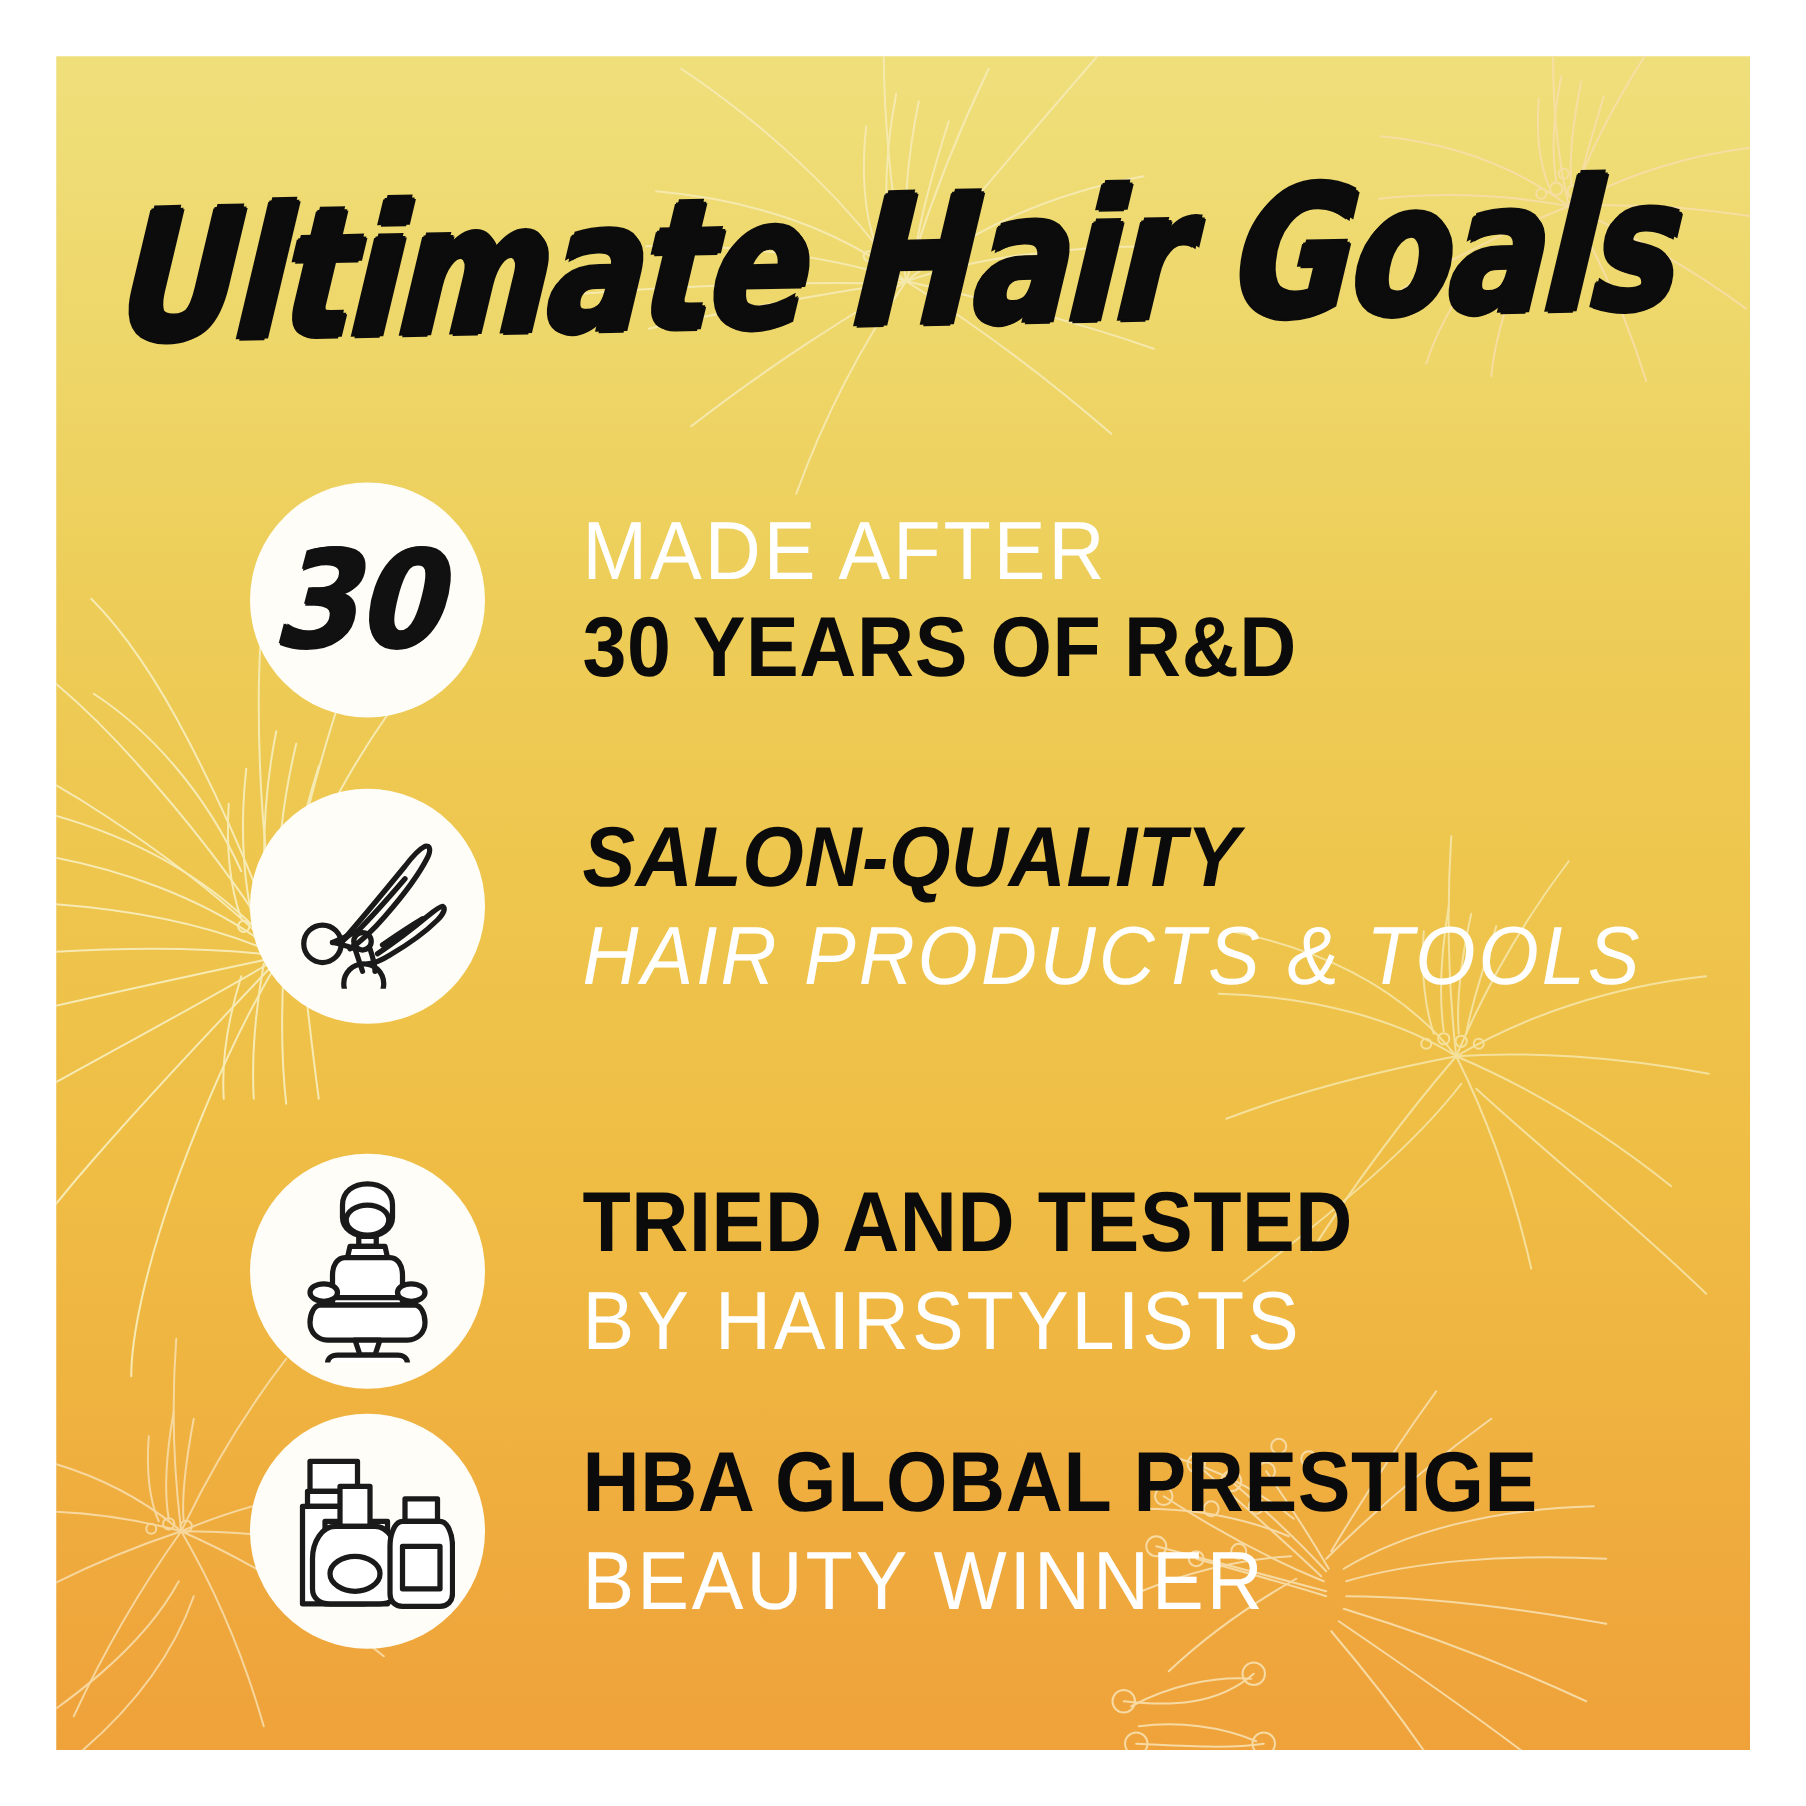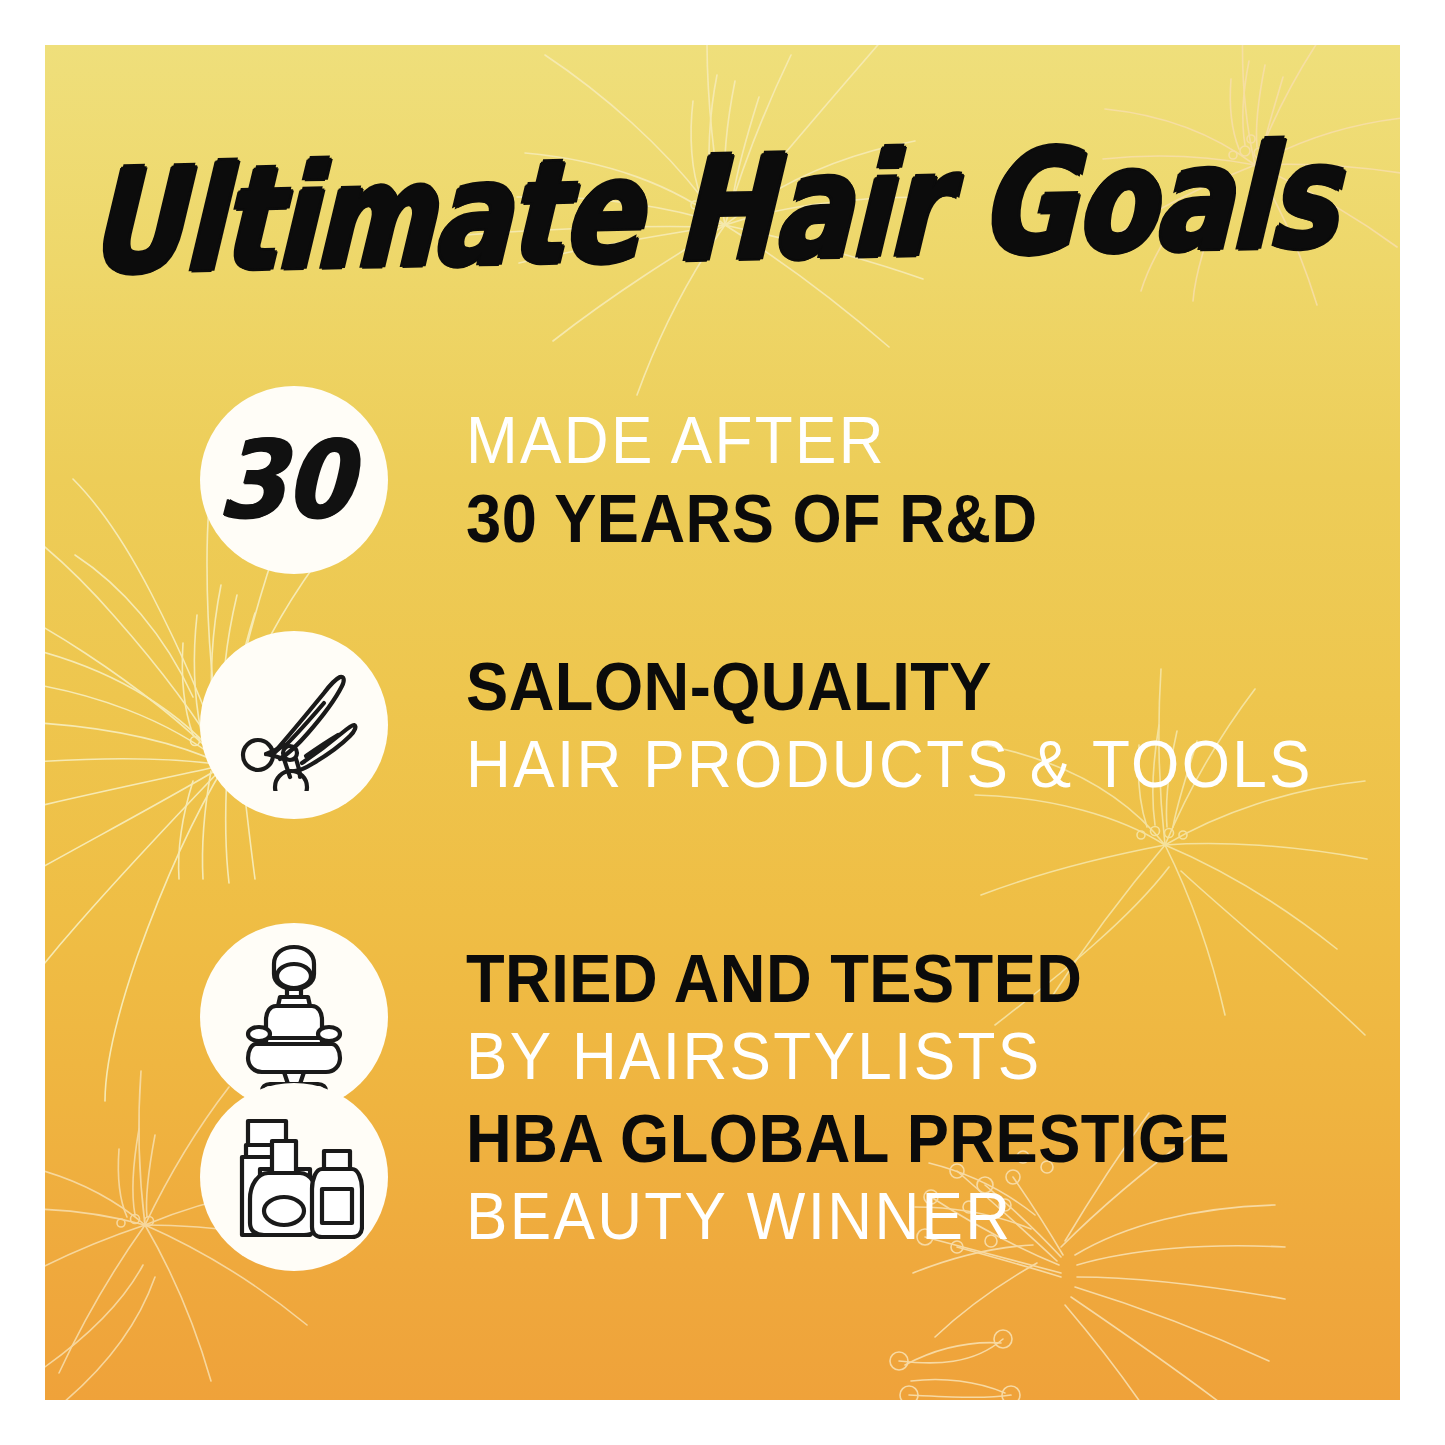--- a/index.html
+++ b/index.html
@@ -92,23 +92,23 @@
   
   .row {
     position: absolute;
     left: 155px;
     width: 1200px;
     height: 190px;
     display: flex;
     align-items: center;
   }
   #row-0 { top: 340px; }
-  #row-1 { top: 585px; }
+  #row-1 { top: 585px; font-style: italic; }
   #row-2 { top: 877px; }
-  #row-3 { top: 1037px; }
+  #row-3 { top: 1085px; }
 
   .badge {
     position: relative;
     flex: 0 0 auto;
     width: 188px;
     height: 188px;
     border-radius: 50%;
     background: #fffdf7;
     display: flex;
     align-items: center;

